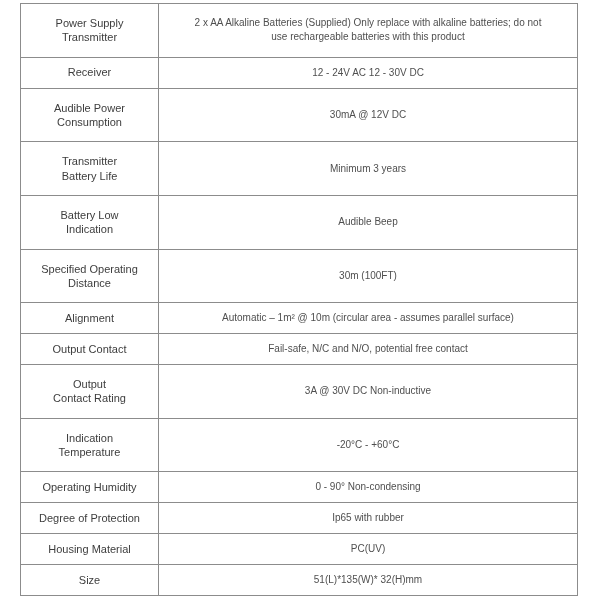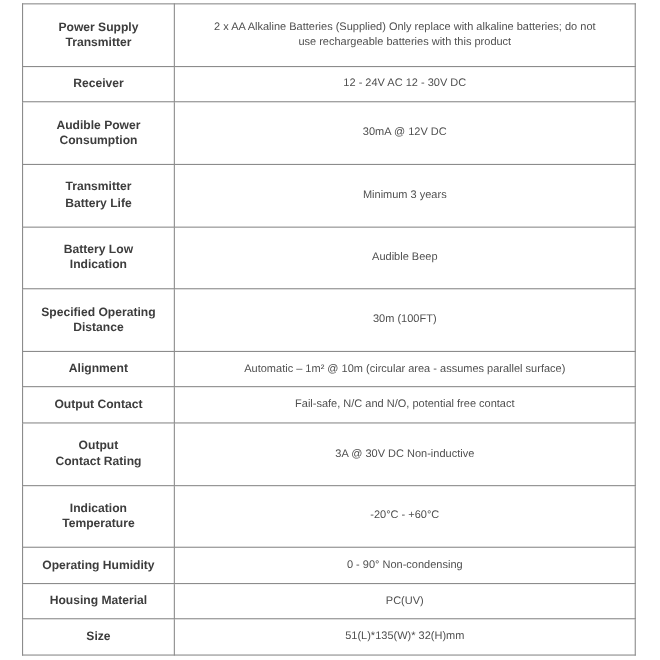--- a/index.html
+++ b/index.html
@@ -27,21 +27,21 @@
   .spec-table td {
     border: 1px solid var(--border-color, #8c8c8c);
     text-align: center;
     vertical-align: middle;
     white-space: pre-line;
     padding: 2px 3px;
     background: #ffffff;
   }
   .label-cell {
     width: 131px;
-    font-weight: bold;
+    font-weight: normal;
     font-size: 11px;
     line-height: 1.3;
     color: var(--label-color, #3d3d3d);
   }
   .value-cell {
     font-size: 10px;
     line-height: 1.4;
     color: var(--value-color, #4f4f4f);
   }
 </style>
@@ -97,20 +97,24 @@
         <tr>
           <td class="label-cell">Indication
 Temperature</td>
           <td class="value-cell">-20°C - +60°C</td>
         </tr>
         <tr>
           <td class="label-cell">Operating Humidity</td>
           <td class="value-cell">0 - 90° Non-condensing</td>
         </tr>
         <tr>
+          <td class="label-cell">Degree of Protection</td>
+          <td class="value-cell">Ip65 with rubber</td>
+        </tr>
+        <tr>
           <td class="label-cell">Housing Material</td>
           <td class="value-cell">PC(UV)</td>
         </tr>
         <tr>
           <td class="label-cell">Size</td>
           <td class="value-cell">51(L)*135(W)* 32(H)mm</td>
         </tr>
       </tbody>
   </table>
 </div>

